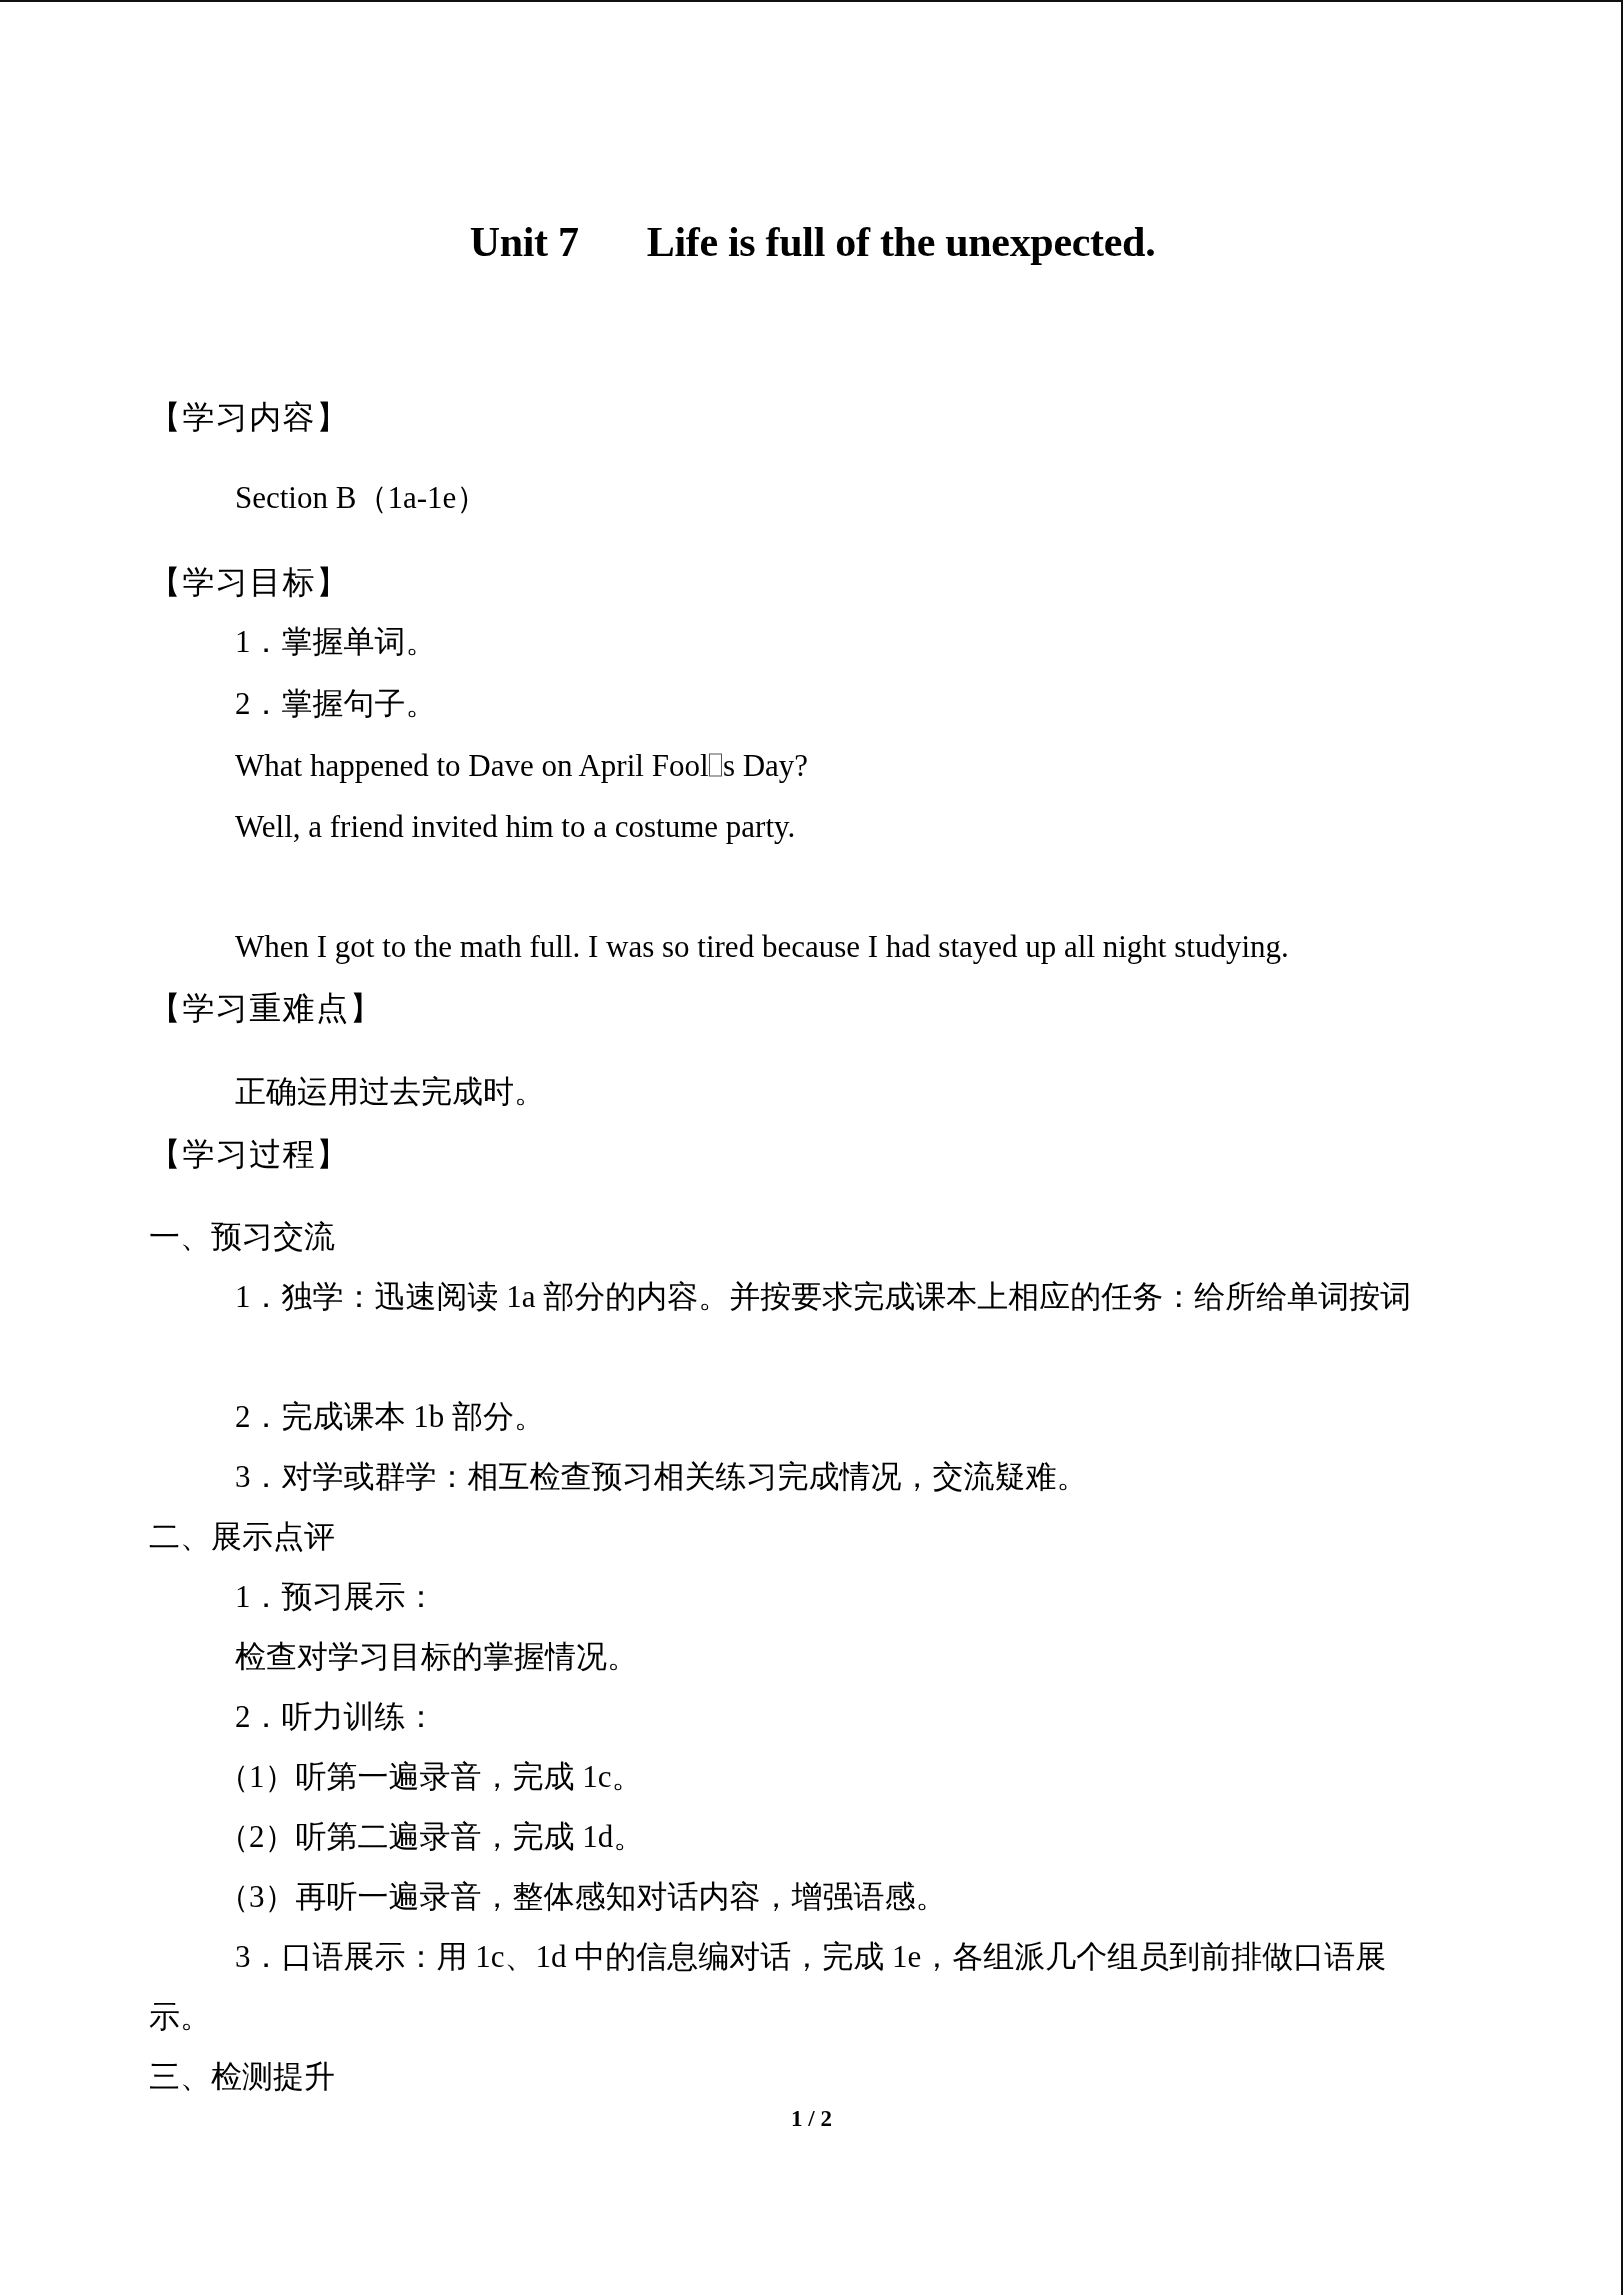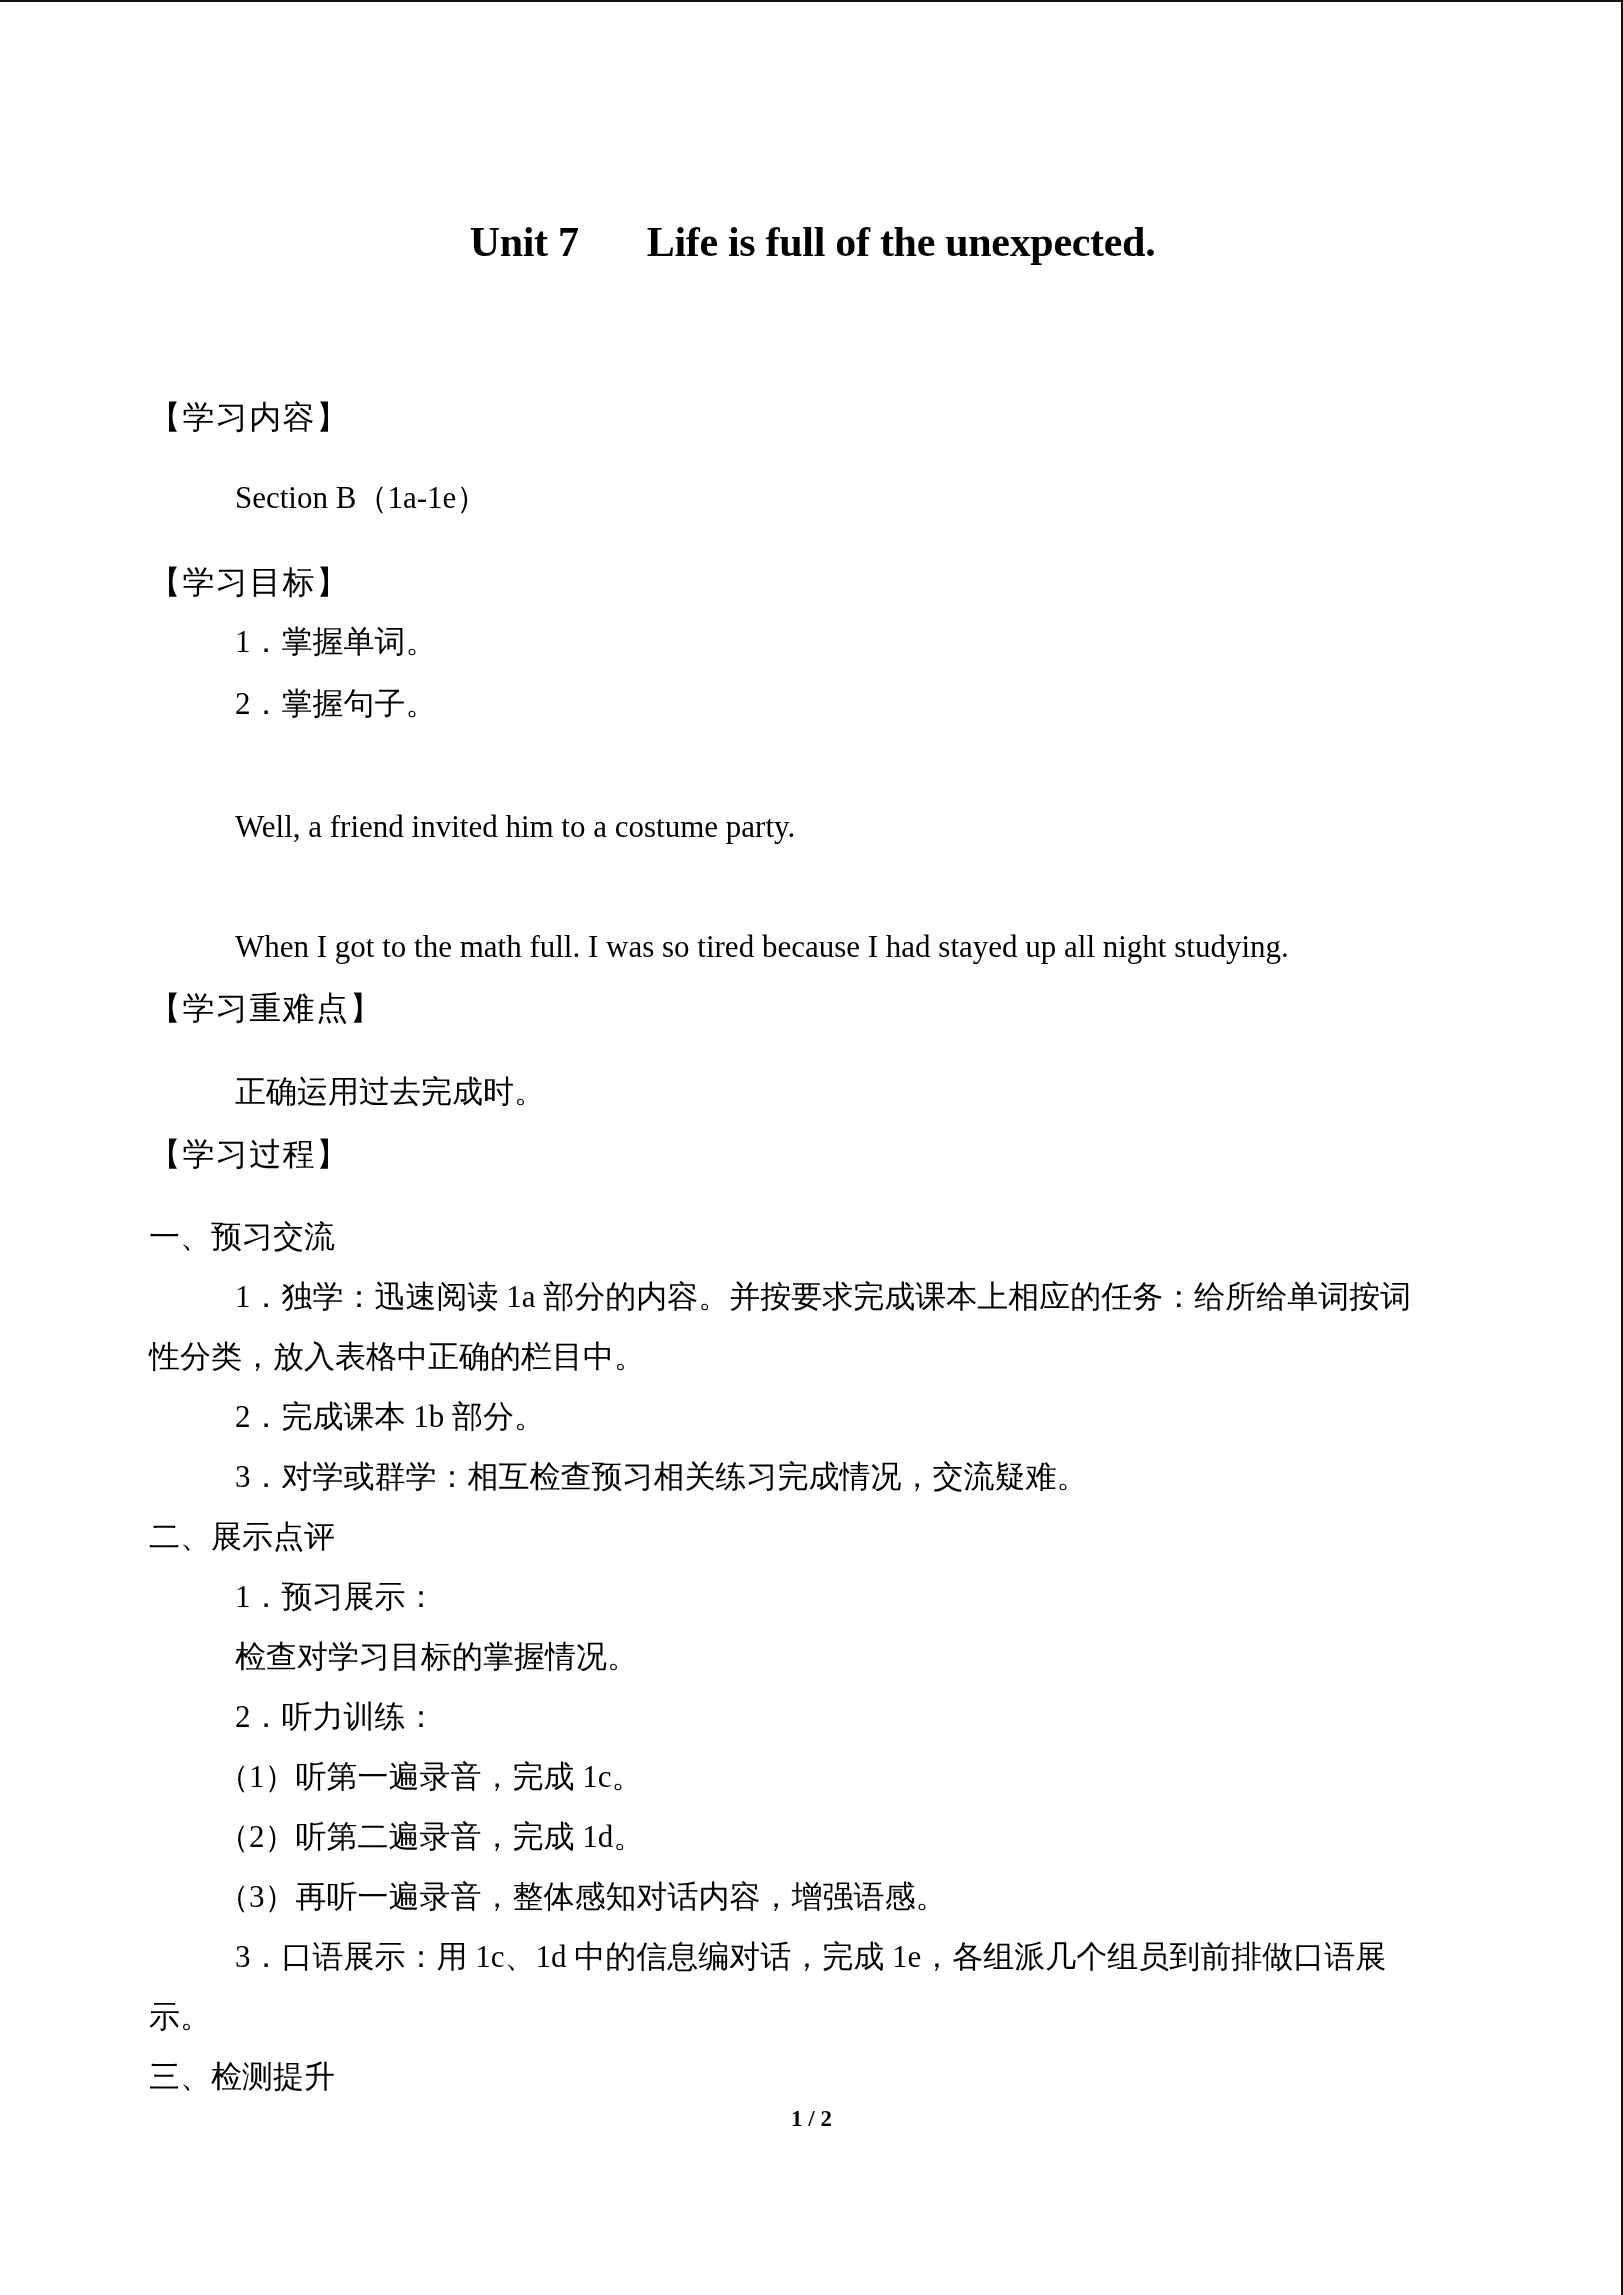--- a/index.html
+++ b/index.html
@@ -84,31 +84,31 @@
 <div class="page">
 
   <div class="line title" style="top:240px;"><span>Unit 7</span><span class="gap"></span><span>Life is full of the unexpected.</span></div>
 
   <div class="line heading" style="top:415px;">【学习内容】</div>
   <div class="line body indent" style="top:495px;">Section B（1a-1e）</div>
 
   <div class="line heading" style="top:559px;margin-top:21px;">【学习目标】</div>
   <div class="line body indent" style="top:639px;">1．掌握单词。</div>
   <div class="line body indent" style="top:701px;">2．掌握句子。</div>
+  <div class="line body indent" style="top:763px;"><span>What happened to Dave on April Fool</span><span class="tofu"></span><span>s Day?</span></div>
   <div class="line body indent" style="top:824px;">Well, a friend invited him to a costume party.</div>
   <div class="line body indent" style="top:944px;">When I got to the math full. I was so tired because I had stayed up all night studying.</div>
 
   <div class="line heading" style="top:1006px;">【学习重难点】</div>
   <div class="line body indent" style="top:1089px;">正确运用过去完成时。</div>
 
   <div class="line heading" style="top:1152px;">【学习过程】</div>
 
   <div class="line body flush" style="top:1234px;">一、预习交流</div>
   <div class="line body indent" style="top:1294px;">1．独学：迅速阅读 1a 部分的内容。并按要求完成课本上相应的任务：给所给单词按词</div>
-  <div class="line body flush" style="top:1354px;">性分类，放入表格中正确的栏目中。</div>
   <div class="line body indent" style="top:1414px;">2．完成课本 1b 部分。</div>
   <div class="line body indent" style="top:1474px;">3．对学或群学：相互检查预习相关练习完成情况，交流疑难。</div>
 
   <div class="line body flush" style="top:1534px;">二、展示点评</div>
   <div class="line body indent" style="top:1594px;">1．预习展示：</div>
   <div class="line body indent" style="top:1654px;">检查对学习目标的掌握情况。</div>
   <div class="line body indent" style="top:1714px;">2．听力训练：</div>
   <div class="line body sub" style="top:1774px;">（1）听第一遍录音，完成 1c。</div>
   <div class="line body sub" style="top:1834px;">（2）听第二遍录音，完成 1d。</div>
   <div class="line body sub" style="top:1894px;">（3）再听一遍录音，整体感知对话内容，增强语感。</div>

